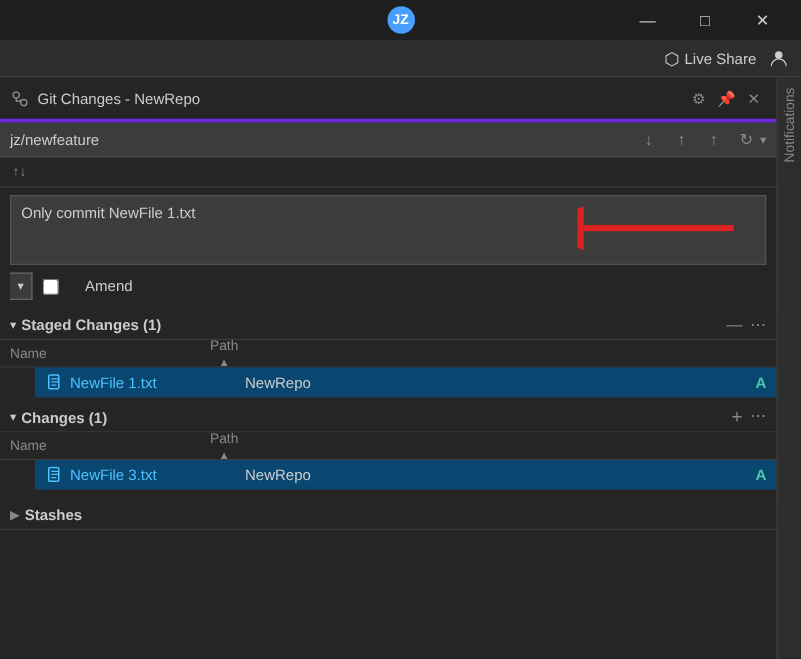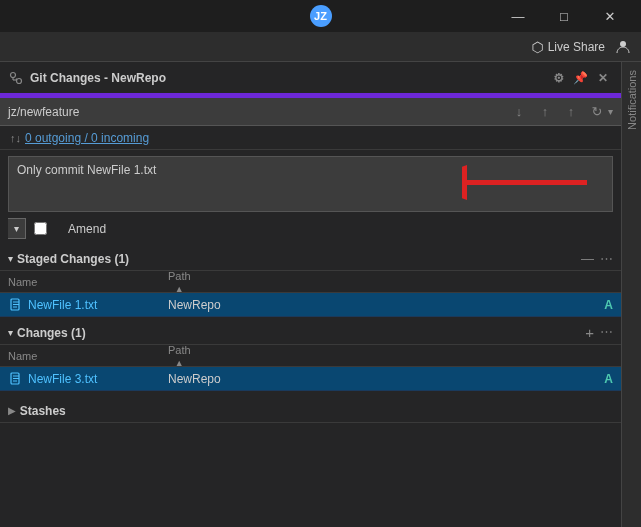--- a/index.html
+++ b/index.html
@@ -121,23 +121,22 @@
       flex-direction: column;
     }
 
     
     .git-header {
       height: 36px;
       background: #252526;
       display: flex;
       align-items: center;
       padding: 0 8px;
-      border-bottom: 5px solid #6d28d9;
+      border-bottom: 3px solid #6d28d9;
       position: relative;
-      font-weight: bold;
     }
     .git-header-icon {
       width: 16px;
       height: 16px;
       margin-right: 6px;
       display: flex;
       align-items: center;
       justify-content: center;
       color: #888;
     }
@@ -345,20 +344,21 @@
 
     
     .file-row {
       height: 24px;
       display: flex;
       align-items: center;
       padding: 0 8px;
       background: #094771;
       border-bottom: 1px solid #1a3a5c;
       cursor: pointer;
+      margin-left: 28px;
     }
     .file-icon {
       width: 16px;
       height: 16px;
       margin-right: 4px;
       display: flex;
       align-items: center;
       justify-content: center;
       font-size: 11px;
       color: #4fc1ff;
@@ -447,21 +447,20 @@
       <div class="branch-action-btn" title="Fetch">↓</div>
       <div class="branch-action-btn" title="Push">↑</div>
       <div class="branch-action-btn" title="Pull">↑</div>
       <div class="branch-action-btn" title="Sync">↻</div>
     </div>
     <span class="branch-chevron">▾</span>
   </div>
 
   <div class="outgoing-row">
     <span class="outgoing-icon">↑↓</span>
-    <a>0 outgoing / 0 incoming</a>
   </div>
 
   <div class="commit-msg-area" style="position:relative;">
     <textarea style="width: 100%; height: 100%; background: transparent; border: none; color: rgb(204, 204, 204); font-size: 12px; padding: 6px 8px; resize: none; outline: none; font-family: &quot;Segoe UI&quot;, sans-serif;">Only commit NewFile 1.txt</textarea>
     
     <div class="red-arrow" style="position:absolute;right:20px;top:50%;transform:translateY(-50%);">
       <svg width="130" height="40" viewBox="0 0 130 40">
         <defs>
           <marker id="arrowhead" markerWidth="10" markerHeight="7" refX="0" refY="3.5" orient="auto">
             <polygon points="0 0, 10 3.5, 0 7" fill="#dd2222"></polygon>

